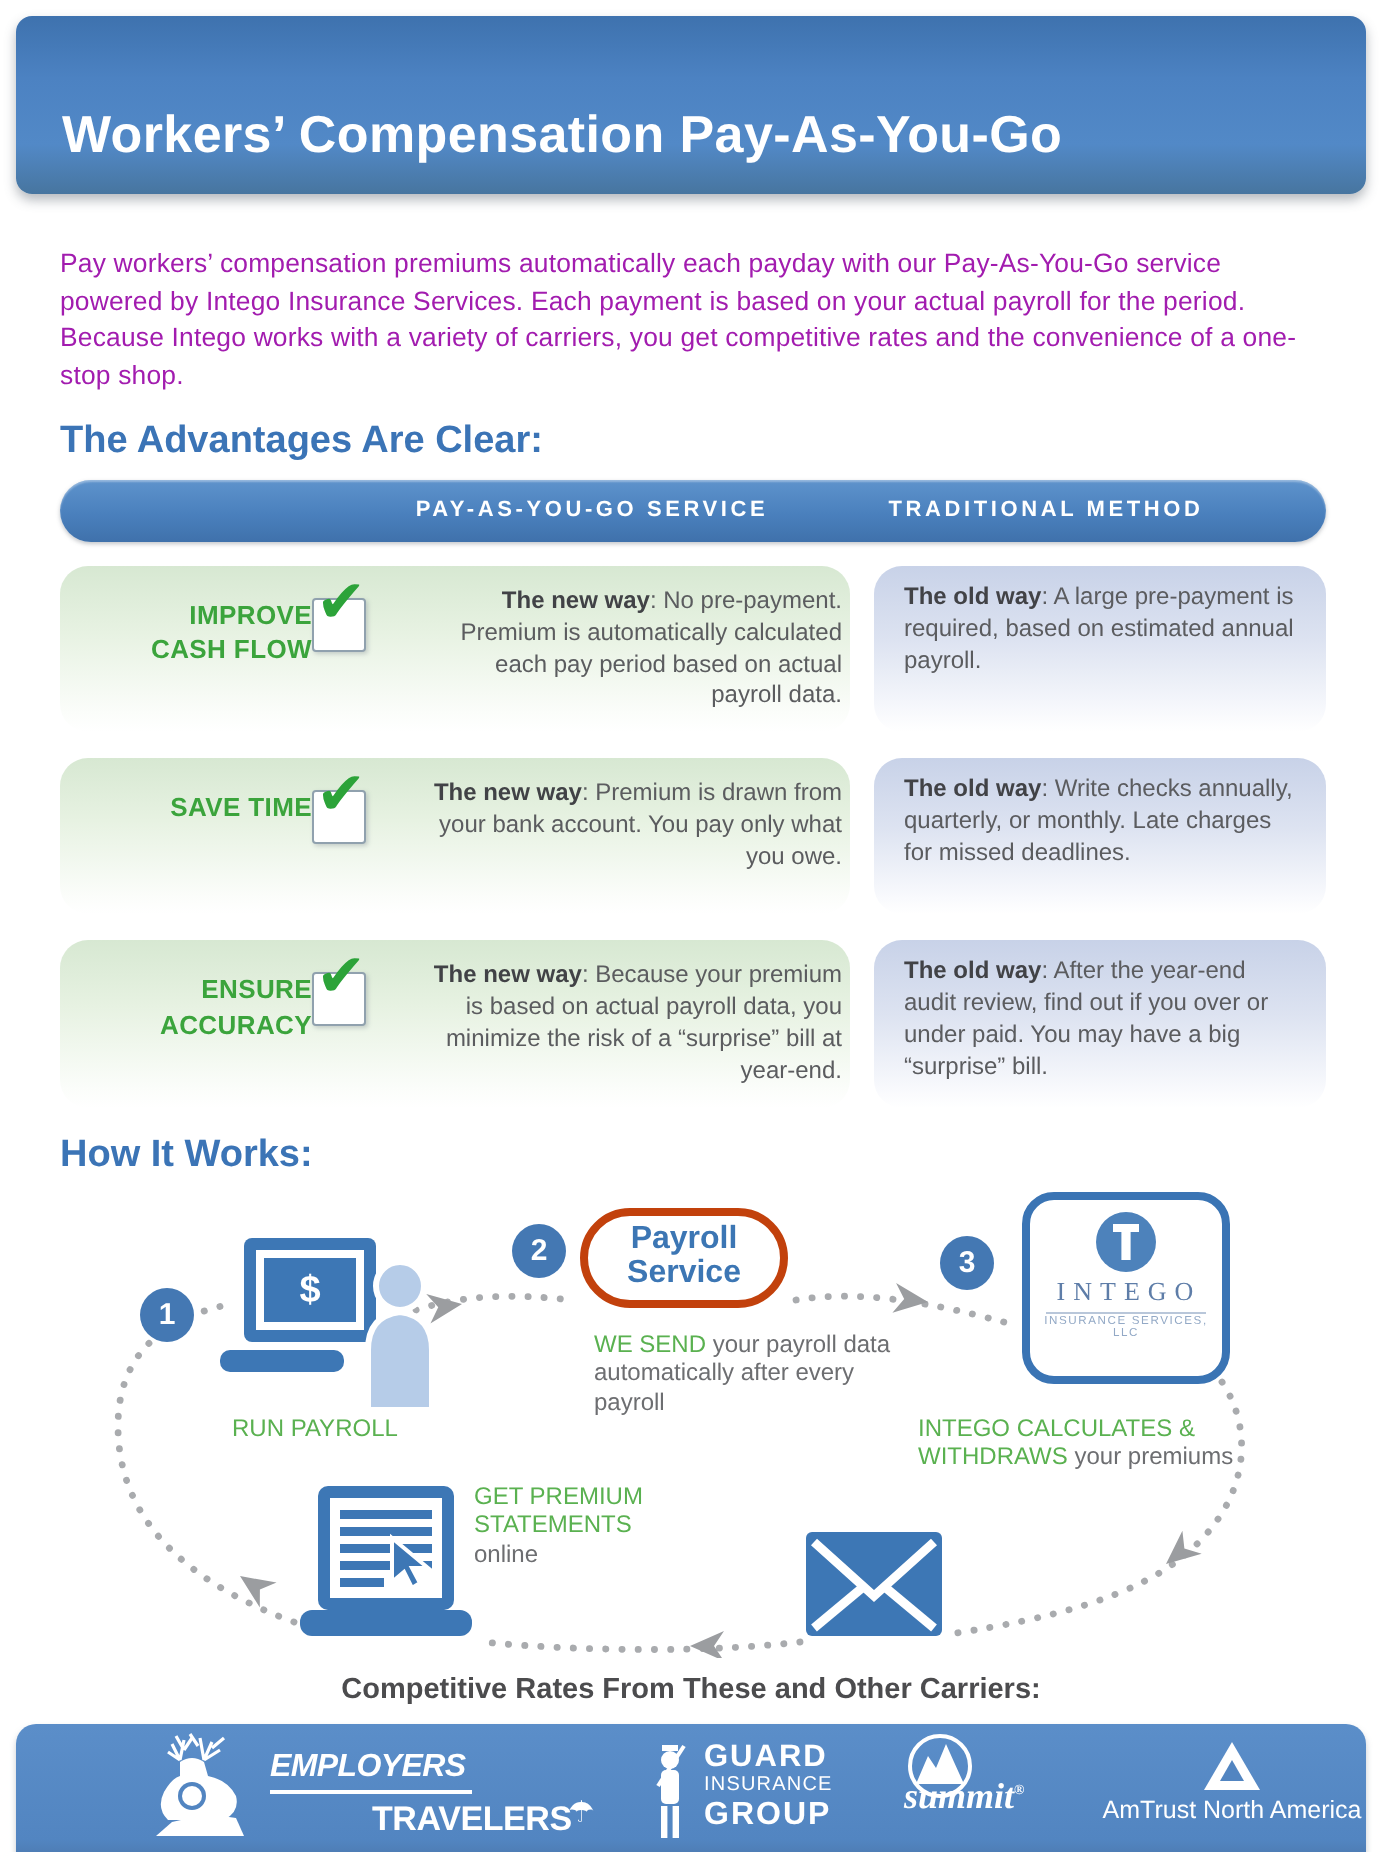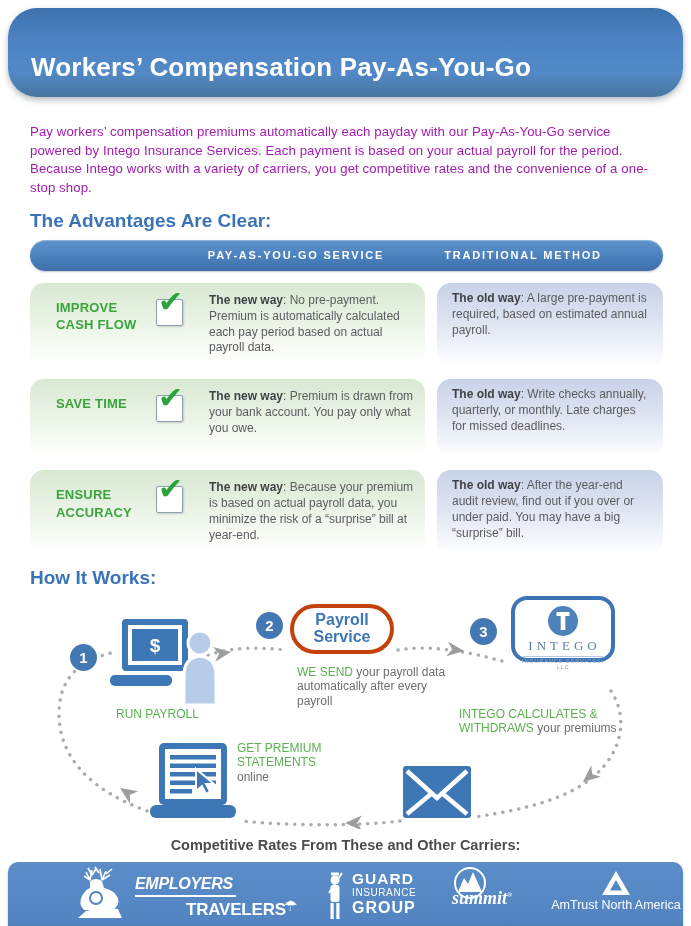--- a/index.html
+++ b/index.html
@@ -1,20 +1,20 @@
 <!DOCTYPE html>
 <html><head>
 <meta charset="utf-8">
 <style>
   html,body{margin:0;padding:0;background:#ffffff;}
   body{width:691px;height:926px;overflow:hidden;font-family:"Liberation Sans","DejaVu Sans",sans-serif;}
   .page{position:relative;width:691px;height:926px;background:#fff;}
 
   
-  .banner{margin:8px 8px 0 8px;height:89px;border-radius:29px;
+  .banner{margin:8px 8px 0 8px;height:89px;border-radius:8px;
     background:linear-gradient(180deg,#3e72ae 0%,#4c82c2 35%,#5289c7 72%,#47759f 100%);
     box-shadow:0 3px 6px rgba(90,100,110,.45);position:relative;}
   .banner h1{margin:0;position:absolute;left:23px;bottom:14px;color:#ffffff;
     font-size:26px;font-weight:bold;letter-spacing:.2px;}
 
   
   .intro{margin:26px 30px 0 30px;color:#a21caf;font-size:13.2px;line-height:1.42;letter-spacing:.1px;}
 
   .section-heading{margin:12px 30px 0 30px;color:#3b74b6;font-size:19px;font-weight:bold;}
 
@@ -23,21 +23,21 @@
     background:linear-gradient(180deg,#5e93cc 0%,#4a80bd 55%,#3f71ab 100%);
     box-shadow:inset 0 1px 1px rgba(255,255,255,.35), 0 1px 2px rgba(80,90,100,.35);}
   .pill-header span{position:absolute;top:50%;transform:translate(-50%,-50%);
     color:#fff;font-size:11px;font-weight:bold;letter-spacing:1.8px;white-space:nowrap;}
   .pill-col1{left:266px;} .pill-col2{left:493px;}
 
   .adv-row{display:flex;gap:12px;margin:0 28px 13px 30px;}
   .card{border-radius:14px;}
   .card-new{width:466px;display:flex;align-items:flex-start;position:relative;
     background:linear-gradient(180deg,#d7e8d2 0%,#e7f2e2 40%,#fbfdfa 88%,#ffffff 100%);
-    padding:10px 0 10px 0;box-sizing:border-box;min-height:78px;}
+    padding:10px 0 10px 0;box-sizing:border-box;min-height:78px;text-align:right;}
   .card-old{width:226px;background:linear-gradient(180deg,#c8d2e8 0%,#dde3f1 45%,#f9fafd 90%,#ffffff 100%);
     padding:8px 15px;box-sizing:border-box;}
   .adv-label{width:100px;margin:6px 0 0 26px;color:#3ba43c;font-weight:bold;font-size:13px;line-height:1.35;letter-spacing:.2px;}
   .checkbox{position:relative;width:25px;height:25px;margin:6px 0 0 0;background:#fff;
     border:1.5px solid #90a1ae;border-radius:2px;box-shadow:1px 1px 2px rgba(120,130,140,.35);flex:none;}
   .checkbox .check{position:absolute;top:-13px;left:1px;font-size:30px;line-height:1;color:#2ca339;
     font-family:"DejaVu Sans",sans-serif;}
   .adv-text{margin-left:26px;width:212px;font-size:12px;line-height:1.32;color:#5b5c5f;}
   .card-old .adv-text{margin-left:0;width:196px;}
   .adv-text b{color:#414246;}
@@ -54,21 +54,21 @@
   .diagram-label{position:absolute;font-size:12px;line-height:1.22;color:#6d6e71;}
   .diagram-label .lead{color:#5ab150;}
   .lbl-run{left:93px;top:112px;width:110px;color:#5ab150;}
   .lbl-wesend{left:274px;top:70px;width:152px;}
   .lbl-calc{left:436px;top:112px;width:164px;}
   .lbl-email{left:350px;top:128px;width:136px;}
   .lbl-stmts{left:214px;top:146px;width:98px;}
   .pill-shape{position:absolute;left:267px;top:9px;width:104px;height:50px;box-sizing:border-box;
     border:4px solid #c2410c;border-radius:27px;background:#fff;display:flex;flex-direction:column;
     align-items:center;justify-content:center;color:#3c76b4;font-weight:bold;font-size:16px;line-height:1.02;}
-  .intego-box{position:absolute;left:488px;top:1px;width:104px;height:66px;box-sizing:border-box;
+  .intego-box{position:absolute;left:488px;top:1px;width:104px;height:96px;box-sizing:border-box;
     border:4px solid #3a74b4;border-radius:16px;background:#fff;text-align:center;padding-top:5px;}
   .intego-name{font-family:"Liberation Serif","DejaVu Serif",serif;color:#5e7da8;font-size:13px;letter-spacing:4px;margin:1px 0 0 3px;}
   .intego-rule{width:80px;height:1px;background:#b9c7da;margin:2px auto 1px auto;}
   .intego-sub{font-size:5.8px;color:#93a9c6;letter-spacing:.8px;}
   .laptop-wrap{position:absolute;left:127px;top:148px;width:86px;height:76px;}
   .envelope-wrap{position:absolute;left:380px;top:171px;width:68px;height:52px;}
 
   
   .carriers-heading{margin:8px 0 9px 0;text-align:center;color:#4c4c4e;font-size:14.5px;font-weight:bold;}
   .band{position:relative;margin:0 8px;height:77px;border-radius:10px;

